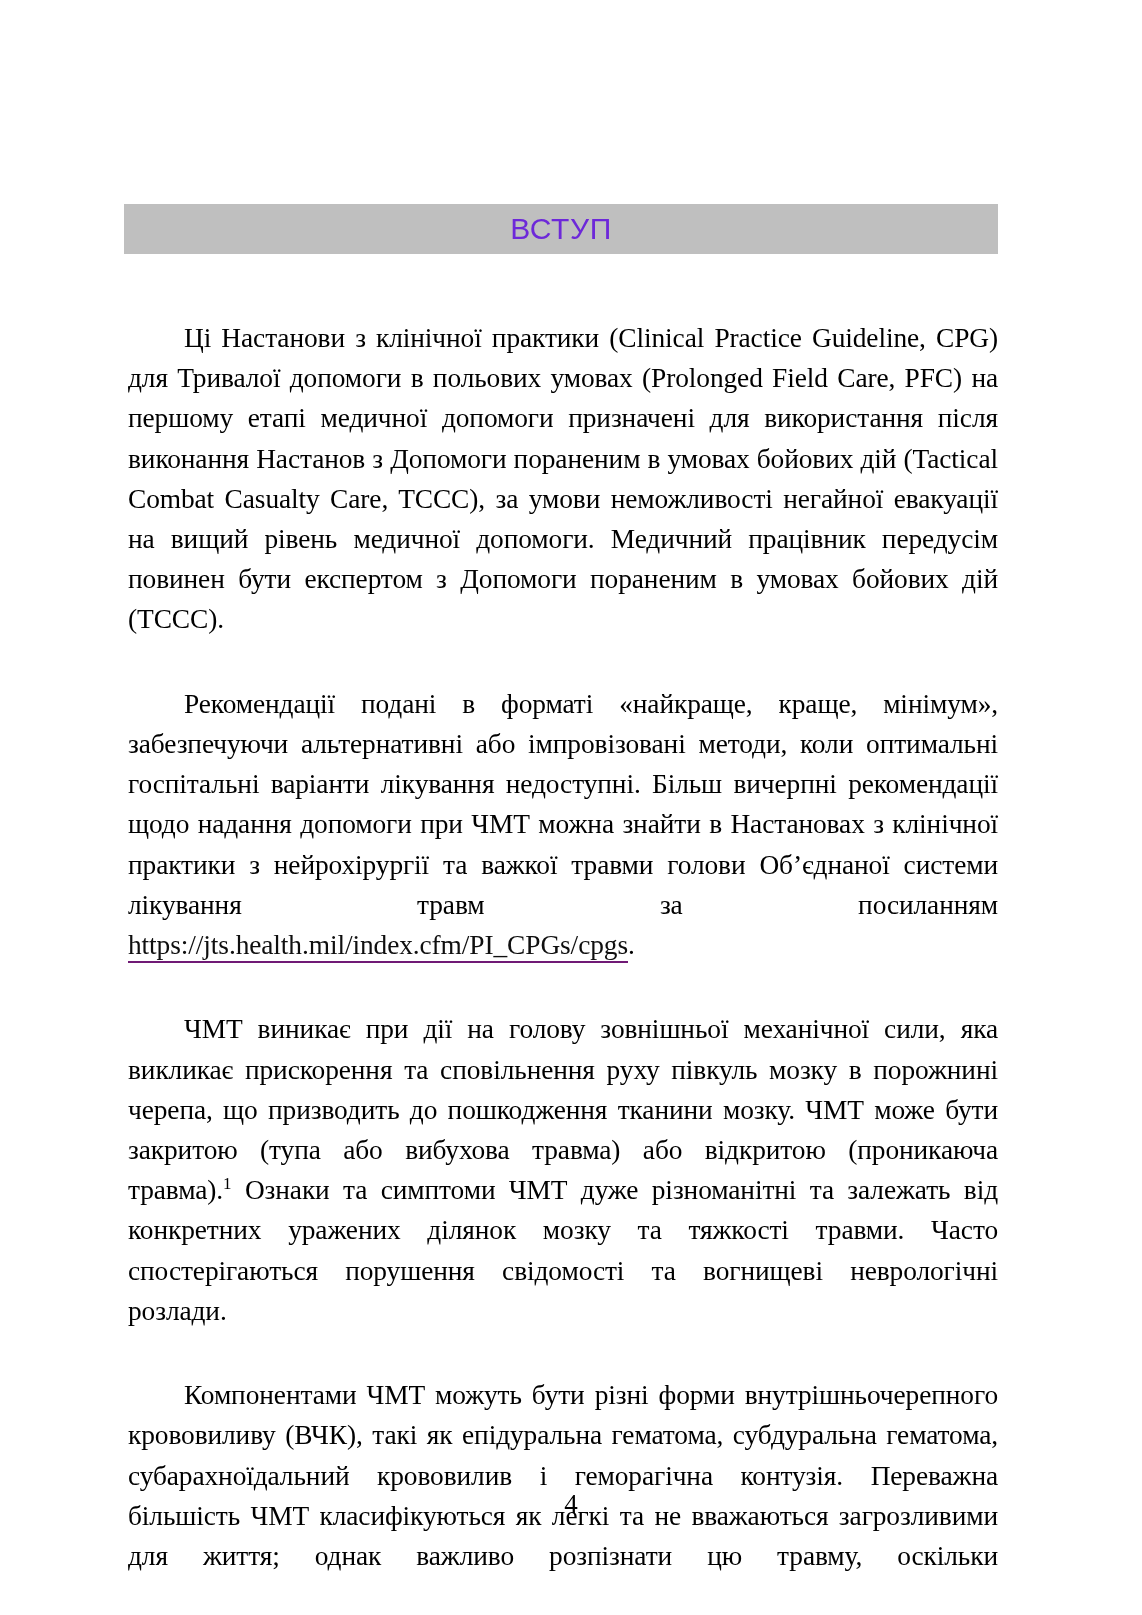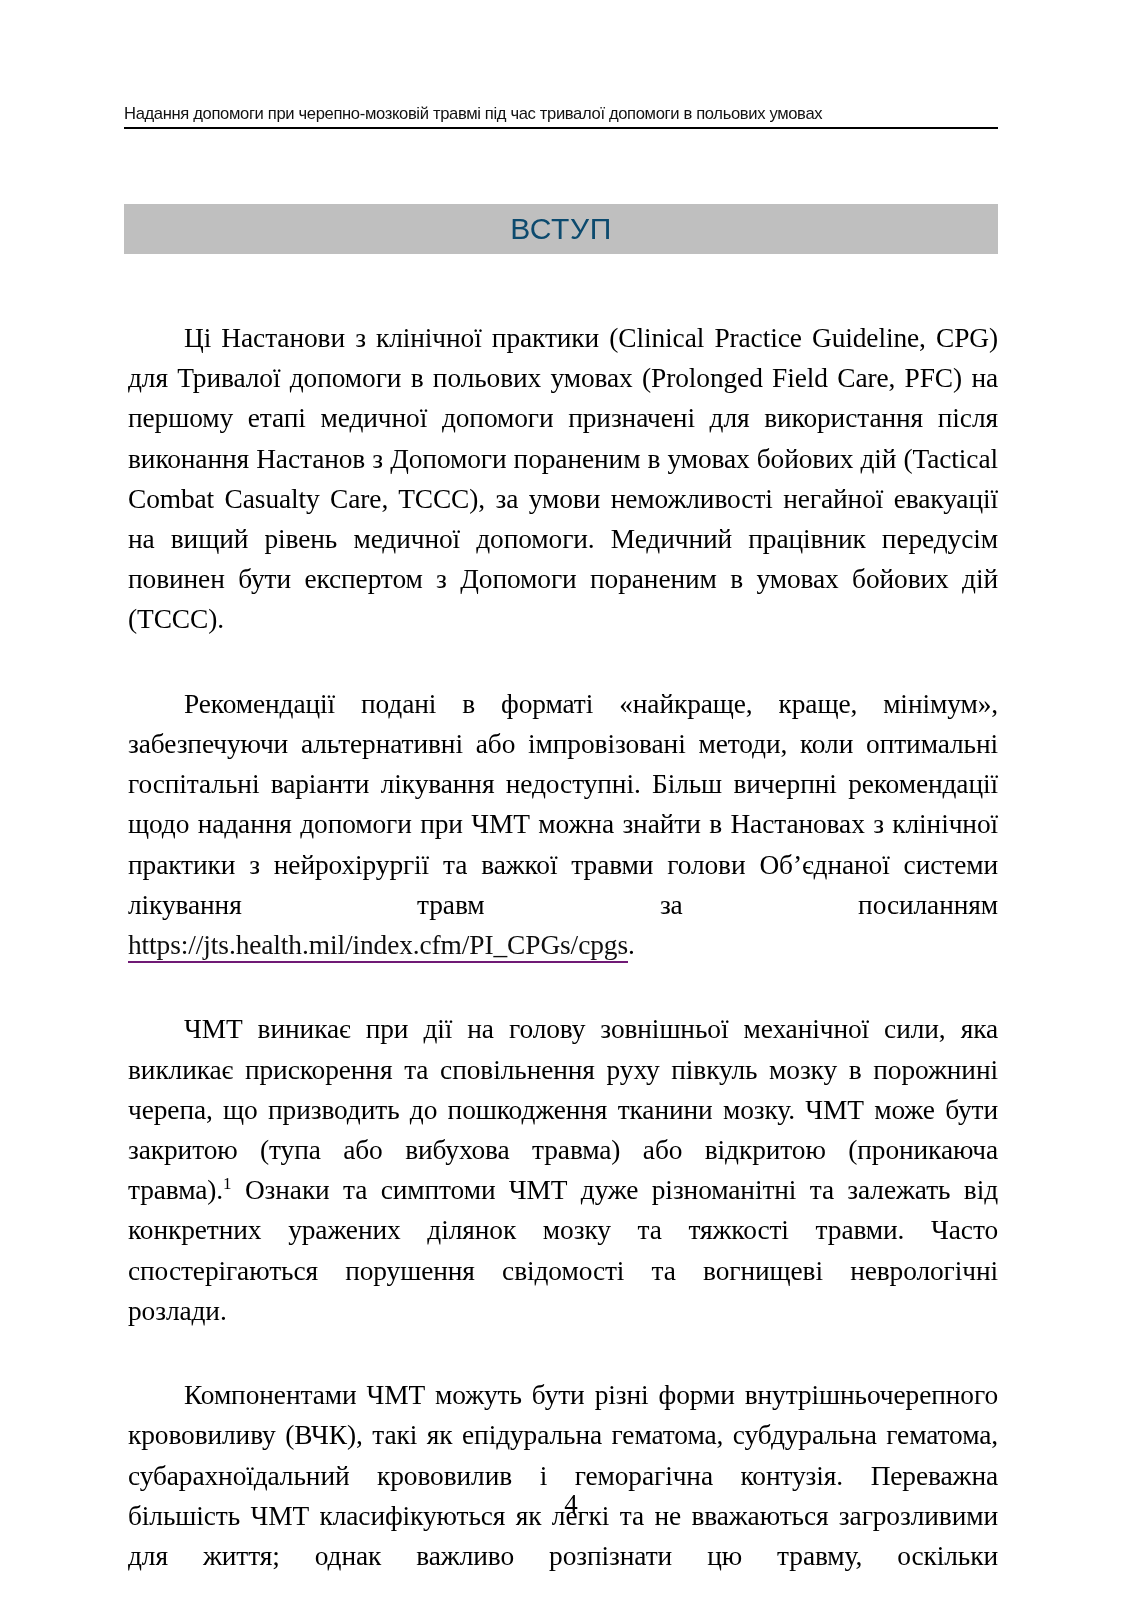--- a/index.html
+++ b/index.html
@@ -55,21 +55,21 @@
     background: #bfbfbf;
     display: flex;
     align-items: center;
     justify-content: center;
   }
   .section-banner-title {
     font-family: "Liberation Sans", "DejaVu Sans", sans-serif;
     font-size: 30px;
     line-height: 34px;
     letter-spacing: 0.6px;
-    color: #0c4a6e;
+    color: #6d28d9;
     font-weight: 400;
   }
 
   
   .body-column {
     position: absolute;
     left: 124px;
     top: 318px;
     width: 874px;
   }
@@ -117,23 +117,20 @@
     font-size: 27px;
     line-height: 32px;
     color: #000000;
   }
 </style>
 </head>
 <body>
 
 <div class="page">
 
-  <div class="running-header">
-    <span class="running-header-text">Надання допомоги при черепно-мозковій травмі під час тривалої допомоги в польових умовах</span>
-  </div>
 
   <div class="section-banner">
     <span class="section-banner-title">ВСТУП</span>
   </div>
 
   <div class="body-column">
 
     <p class="para">Ці Настанови з клінічної практики (Clinical Practice Guideline, CPG) для Тривалої допомоги в польових умовах (Prolonged Field Care, PFC) на першому етапі медичної допомоги призначені для використання після виконання Настанов з Допомоги пораненим в умовах бойових дій (Tactical Combat Casualty Care, TCCC), за умови неможливості негайної евакуації на вищий рівень медичної допомоги. Медичний працівник передусім повинен бути експертом з Допомоги пораненим в умовах бойових дій (TCCC).</p>
 
     <p class="para">

